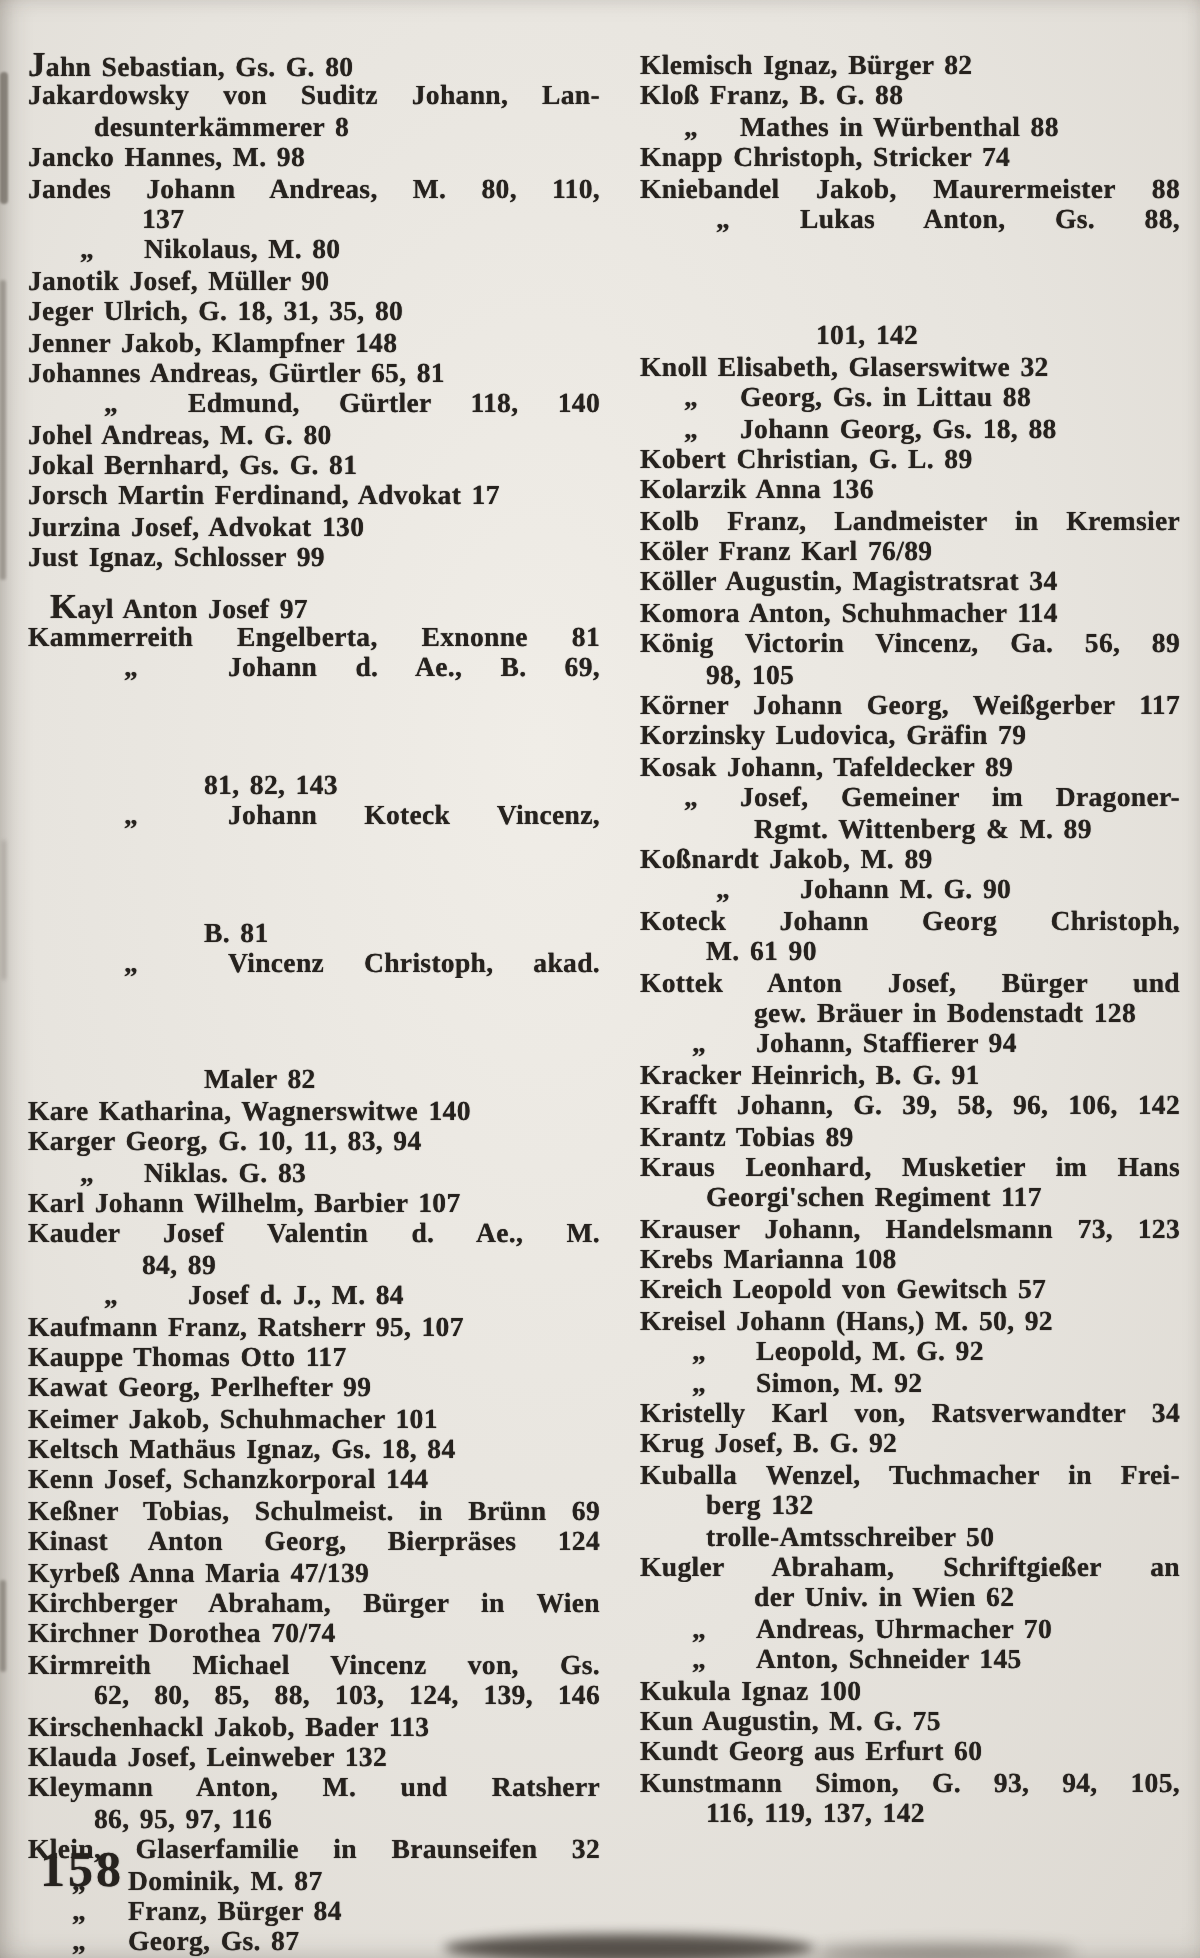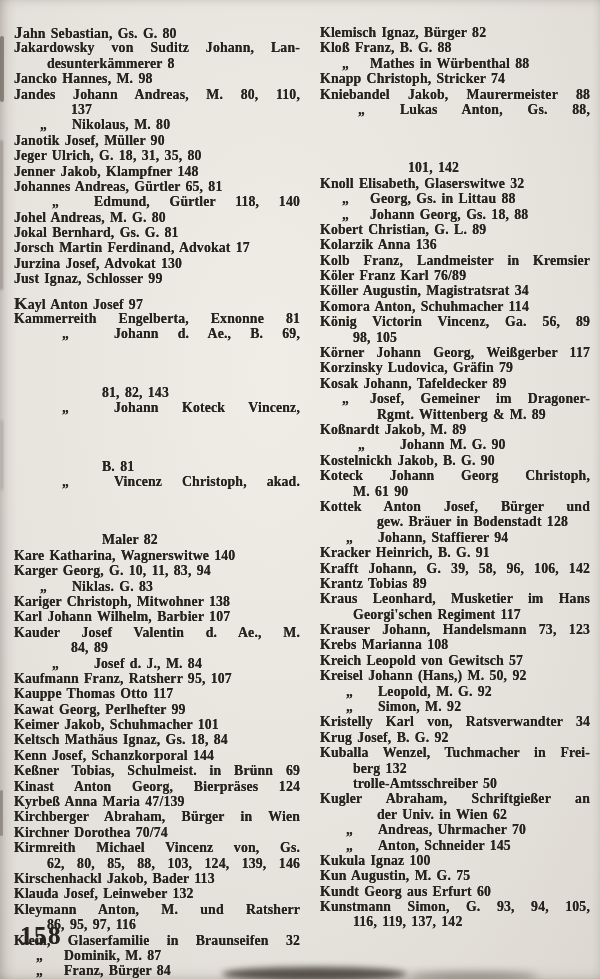--- a/index.html
+++ b/index.html
@@ -21,21 +21,21 @@
     position:relative;height:15.4px;line-height:15.4px;
     font-size:13.8px;font-weight:700;
     letter-spacing:.15px;word-spacing:1.6px;
     white-space:nowrap;
     text-shadow:0 0 .5px rgba(38,34,30,.85);
   }
   .ln .t{display:block;white-space:nowrap;}
   .ln.j .t{text-align:justify;text-align-last:justify;white-space:normal;overflow:hidden;height:15.4px;}
   .ln .t.after-lead{display:inline;}
   .lead{font-size:17.5px;}
-  .ln.gap{margin-top:9px;}
+  .ln.gap{margin-top:9px;margin-left:11px;}
   
   .s-a{padding-left:33px;}
   .s-b{padding-left:57px;}
   .s-c{padding-left:88px;margin-top:43px;}
   .s-ds{padding-left:50px;}
   .s-dm{padding-left:58px;}
   .s-dl{padding-left:80px;}
   .s-dx{padding-left:100px;}
   .dmk{position:absolute;top:0;}
   .s-ds .dmk{left:22px;}
@@ -145,23 +145,20 @@
         <span class="t">Kare Katharina, Wagnerswitwe 140</span>
       </div>
       <div class="ln s-m">
         <span class="t">Karger Georg, G. 10, 11, 83, 94</span>
       </div>
       <div class="ln s-dm">
         <span class="dmk">„</span>
         <span class="t">Niklas. G. 83</span>
       </div>
       <div class="ln s-m">
-        <span class="t">Kariger Christoph, Mitwohner 138</span>
-      </div>
-      <div class="ln s-m">
         <span class="t">Karl Johann Wilhelm, Barbier 107</span>
       </div>
       <div class="ln s-m j">
         <span class="t">Kauder Josef Valentin d. Ae., M.</span>
       </div>
       <div class="ln s-b">
         <span class="t">84, 89</span>
       </div>
       <div class="ln s-dl">
         <span class="dmk">„</span>
@@ -318,23 +315,20 @@
       </div>
       <div class="ln s-b">
         <span class="t">Rgmt. Wittenberg &amp; M. 89</span>
       </div>
       <div class="ln s-m">
         <span class="t">Koßnardt Jakob, M. 89</span>
       </div>
       <div class="ln s-dl">
         <span class="dmk">„</span>
         <span class="t">Johann M. G. 90</span>
-      </div>
-      <div class="ln s-m">
-        <span class="t">Kostelnickh Jakob, B. G. 90</span>
       </div>
       <div class="ln s-m j">
         <span class="t">Koteck Johann Georg Christoph,</span>
       </div>
       <div class="ln s-a">
         <span class="t">M. 61 90</span>
       </div>
       <div class="ln s-m j">
         <span class="t">Kottek Anton Josef, Bürger und</span>
       </div>

